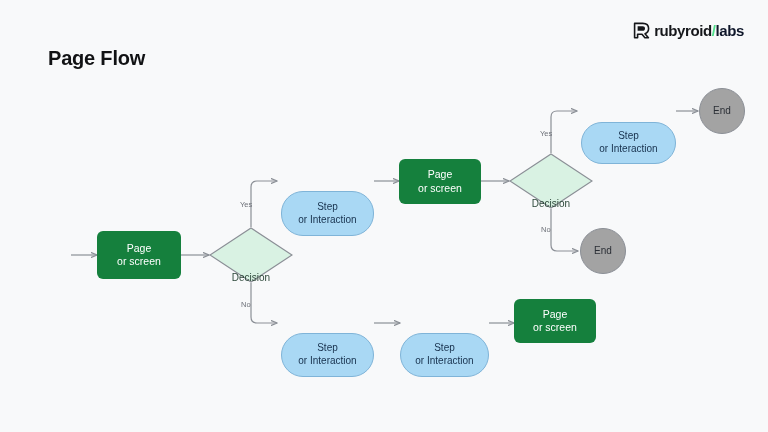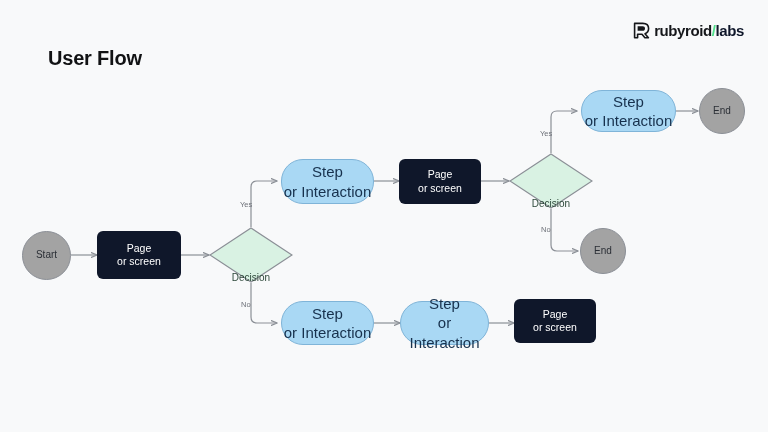--- a/index.html
+++ b/index.html
@@ -39,27 +39,27 @@
   .node{position:absolute;box-sizing:border-box;
     display:flex;flex-direction:column;align-items:center;justify-content:center;
     text-align:center;line-height:1.28;}
 
   .terminator{
     border:1.3px solid #8b8f96;border-radius:50%;
     background:#a3a3a3;color:#2b2f36;font-size:10px;
   }
 
   .page-box{
-    background:#0f172a;color:#ffffff;border-radius:6px;
+    background:#15803d;color:#ffffff;border-radius:6px;
     font-size:10.5px;
   }
 
   .step-box{
     background:#a9d8f4;color:#17314d;border:1.1px solid #7fb4d8;
-    border-radius:22px;font-size:15px;
+    border-radius:22px;font-size:10px;margin-top:32px;
   }
 
   .decision{
     position:absolute;
     display:flex;align-items:flex-end;justify-content:center;
   }
   .decision .diamond-svg{position:absolute;inset:0;}
   .decision .dlabel{
     position:relative;z-index:2;font-size:10px;color:#2b4738;
   }
@@ -76,21 +76,21 @@
   
   #edges{position:absolute;left:0;top:0;width:768px;height:432px;
     pointer-events:none;}
   #edges path{fill:none;stroke:#8b8f96;stroke-width:1.2px;}
 </style>
 </head>
 <body>
 
 <div id="stage">
 
-  <div id="page-title">User Flow</div>
+  <div id="page-title">Page Flow</div>
 
   <div id="logo">
     <span class="mark">
       <svg viewBox="0 0 17 17" width="17" height="17" aria-hidden="true">
         <path d="M1.6 1.4 L9.8 1.4 C13.4 1.4 15.6 3.6 15.6 6.6 C15.6 9.0 14.2 10.9 12.0 11.7 L15.4 15.7 L11.9 15.7 L9.0 12.2 L4.6 12.2 L4.6 15.7 L1.6 15.7 Z" fill="none" stroke="#15171a" stroke-width="1.6" stroke-linejoin="round"></path>
         <path d="M4.6 4.2 L9.6 4.2 C11.1 4.2 12.0 5.1 12.0 6.5 C12.0 7.9 11.1 8.8 9.6 8.8 L4.6 8.8 Z" fill="#15171a"></path>
       </svg>
     </span>
     <span class="wordmark">
       <span class="word-dark">rubyroid</span>
@@ -121,23 +121,20 @@
     <path d="M551,153 L551,117 Q551,111 557,111 L577,111" marker-end="url(#ah)"></path>
 
     <path d="M551,209 L551,245 Q551,251 557,251 L578,251" marker-end="url(#ah)"></path>
 
     <path d="M676,111 L698,111" marker-end="url(#ah)"></path>
 
     <path d="M374,323 L400,323" marker-end="url(#ah)"></path>
     <path d="M489,323 L514,323" marker-end="url(#ah)"></path>
   </svg>
 
-  <div class="node terminator" style="left:22px;top:231px;width:49px;height:49px;">
-    <span>Start</span>
-  </div>
 
   <div class="node page-box" style="left:97px;top:231px;width:84px;height:48px;">
     <span class="l1">Page</span>
     <span class="l2">or screen</span>
   </div>
 
   <div class="decision" style="left:209px;top:227px;width:84px;height:56px;">
     <svg class="diamond-svg" viewBox="0 0 84 56">
       <polygon points="42,1 83,28 42,55 1,28" fill="#d9f2e3" stroke="#8b8f96" stroke-width="1.2"></polygon>
     </svg>

